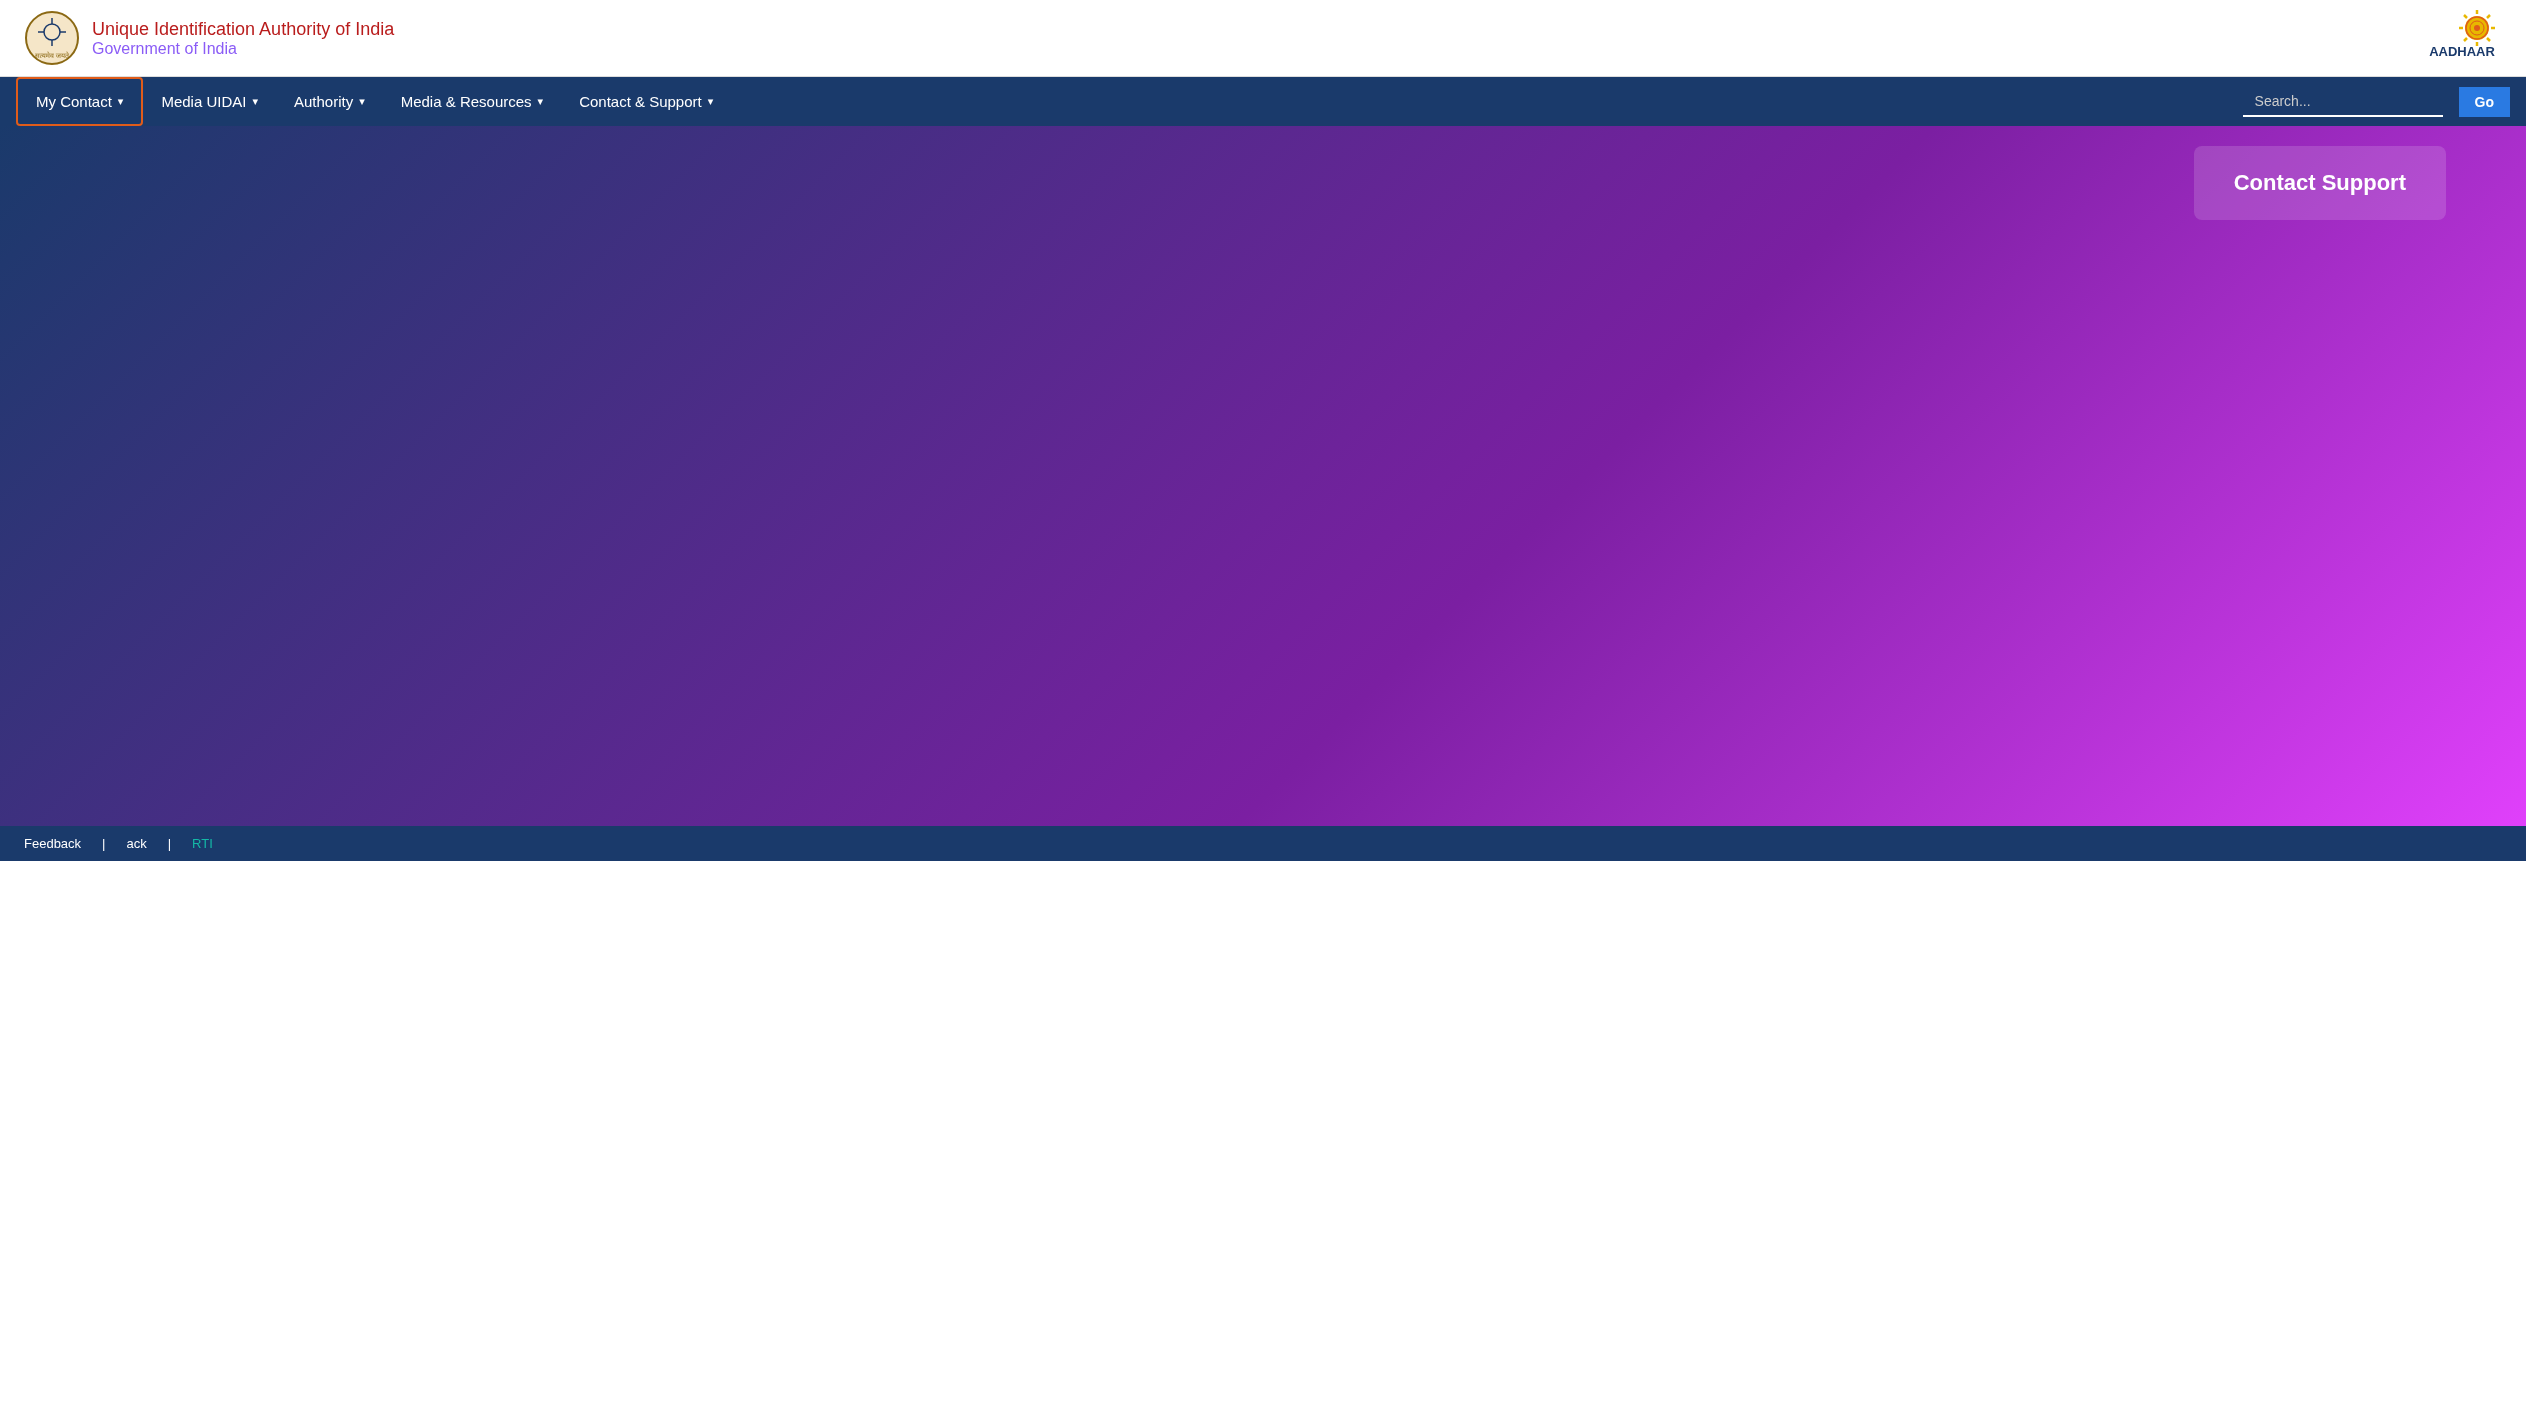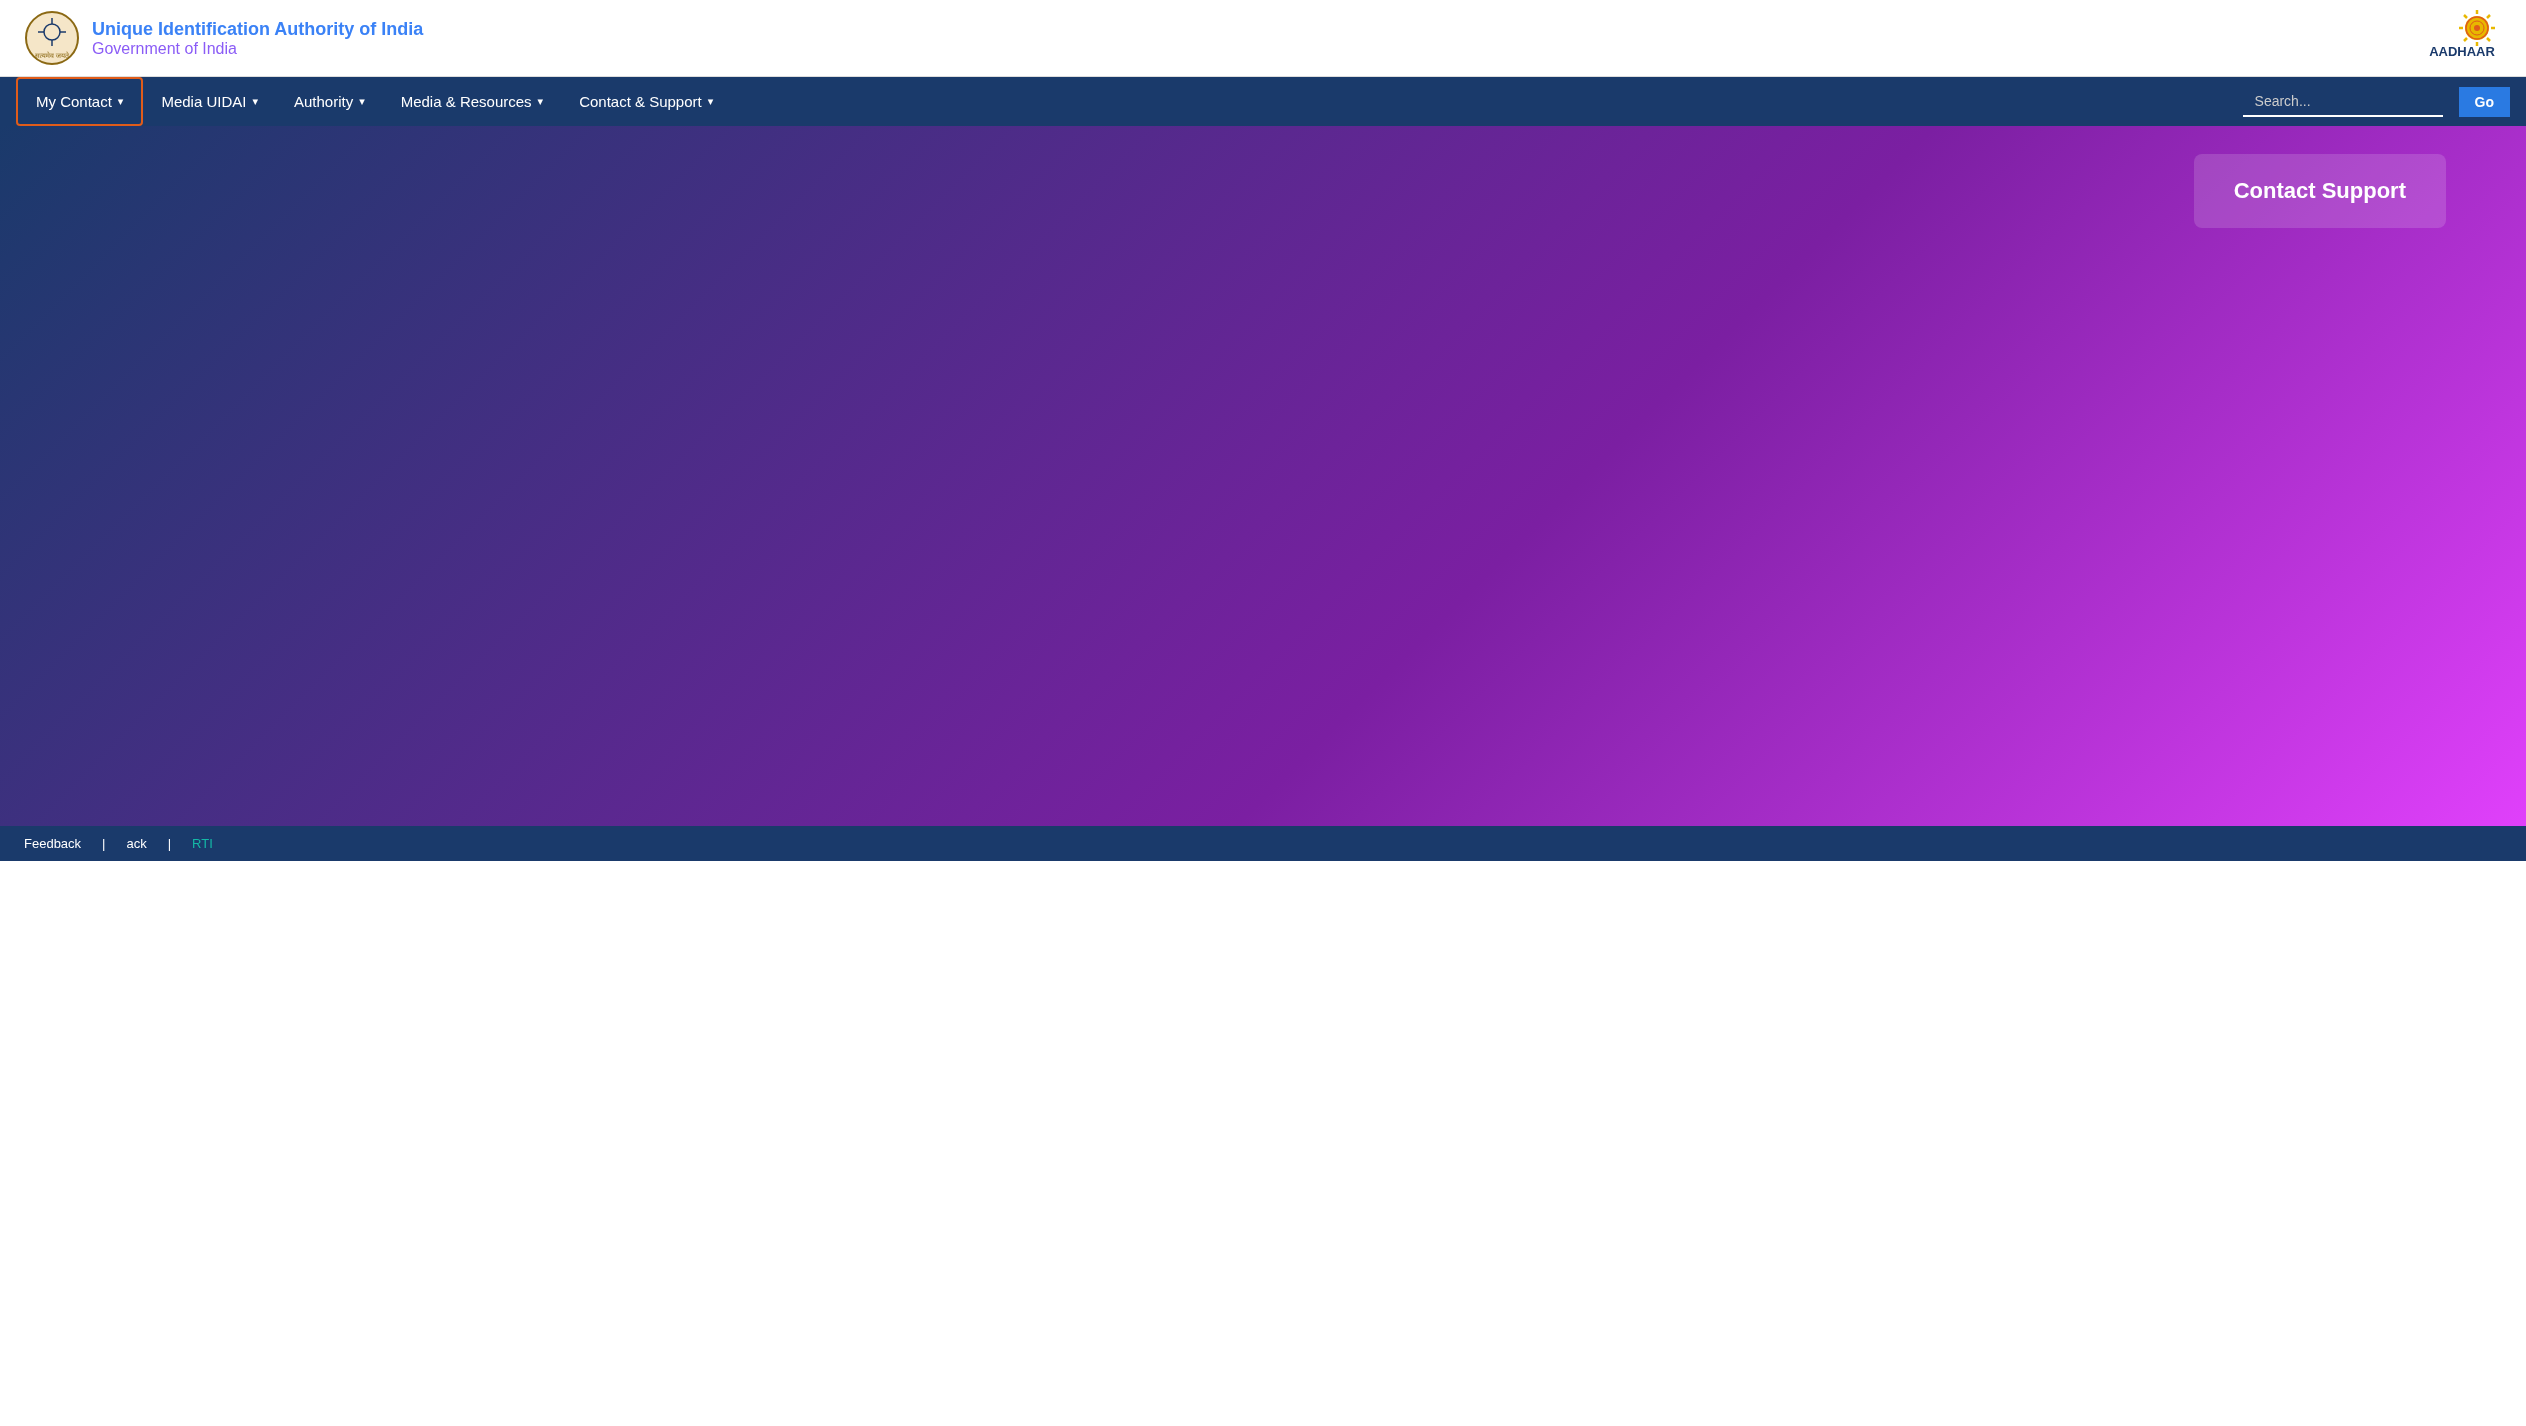--- a/index.html
+++ b/index.html
@@ -18,22 +18,22 @@
       display: flex;
       align-items: center;
       gap: 12px;
     }
     .logo-emblem {
       width: 56px;
       height: 56px;
     }
     .header-title h1 {
       font-size: 18px;
-      font-weight: bold;
-      color: #3b82f6;
+      font-weight: normal;
+      color: #b91c1c;
     }
     .header-title p {
       font-size: 16px;
       color: #8b5cf6;
     }
 
     
     .navbar {
       background: #1a3a6b;
       display: flex;
@@ -97,21 +97,20 @@
       position: absolute;
       top: 20px;
       right: 80px;
       background: rgba(255,255,255,0.15);
       color: #fff;
       padding: 24px 40px;
       border-radius: 8px;
       text-align: center;
       font-size: 22px;
       font-weight: bold;
-      margin-top: 8px;
     }
 
     .footer-bar {
       background: #1a3a6b;
       color: #fff;
       padding: 10px 24px;
       font-size: 13px;
       display: flex;
       align-items: center;
       gap: 21px;

